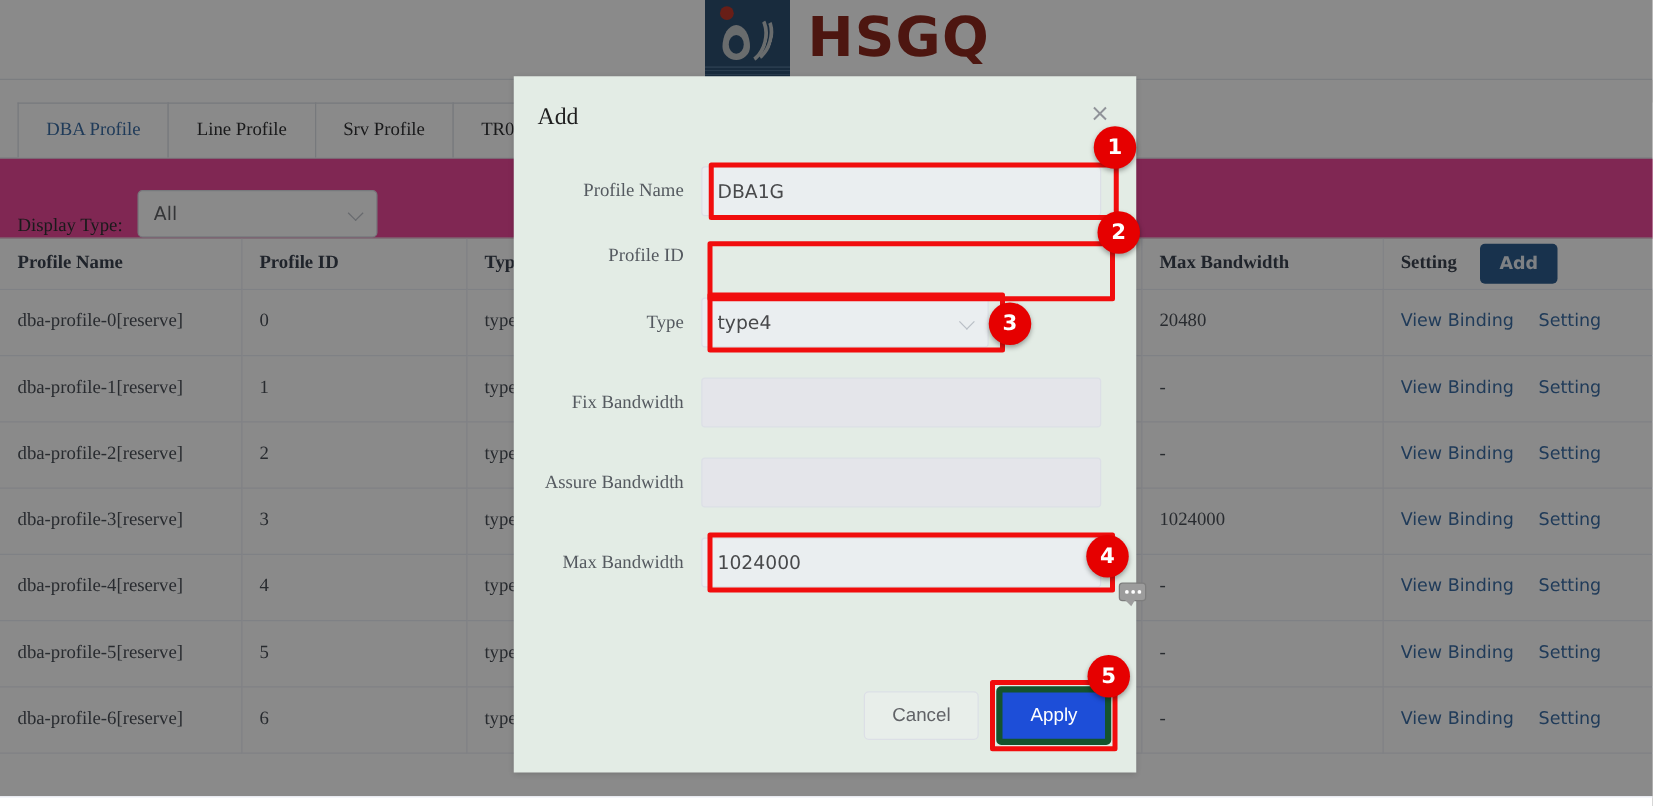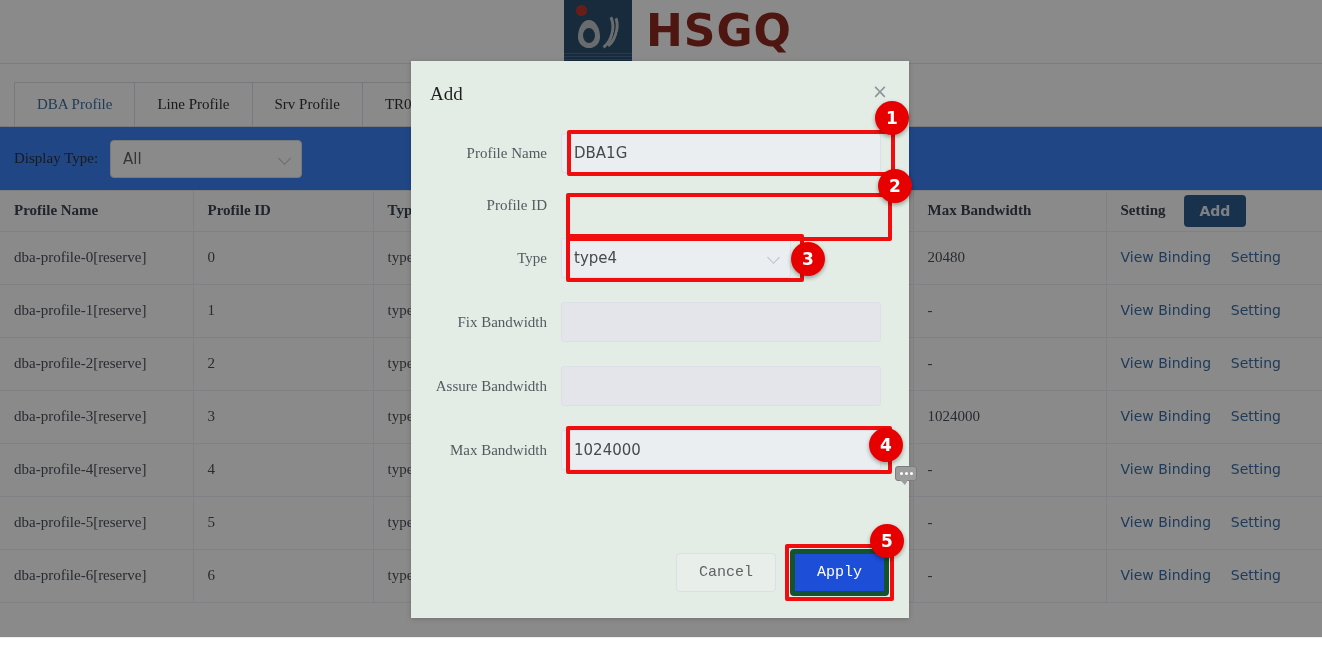--- a/index.html
+++ b/index.html
@@ -122,24 +122,24 @@
     background:#fff;
     margin-right:-1px;
     cursor:pointer;
     white-space:nowrap;
   }
   .tab.active { color:#3c6ea5; }
 
   
   .filterbar {
     height:64px;
-    display:flex; align-items:center;
+    display:flex; align-items:flex-end;
     padding-left:14px;
     border-bottom:1px solid #e8eaec;
-    background:#3b82f6;
+    background:#ec4899;
   }
   .filter-label { font-size:15px; color:#303133; margin-right:12px; }
   .select-box {
     width:192px; height:38px;
     border:1px solid #dcdfe6; border-radius:4px;
     display:flex; align-items:center;
     padding:0 12px;
     font-size:15px; color:#606266;
     background:#fff; cursor:pointer;
     position:relative;
@@ -241,21 +241,21 @@
     border-radius:2px;
     pointer-events:none;
     z-index:2;
   }
   .modal-footer {
     position:absolute;
     right:20px; bottom:22px;
     display:flex; align-items:center; gap:14px;
   }
   .btn {
-    font-family:Liberation Mono, monospace;
+    font-family:Liberation Sans, sans-serif;
     font-size:15px;
     border-radius:4px;
     padding:10px 22px;
     cursor:pointer;
   }
   .btn-cancel { background:#e8eeea; border:1px solid #dcdfe6; color:#606266; }
   .btn-apply { background:#1d4ed8; color:#fff; border:5px solid #14532d; }
   .apply-wrap { position:relative; }
   .apply-wrap .hl { left:-5px; top:-5px; right:-5px; bottom:-5px; }
 

